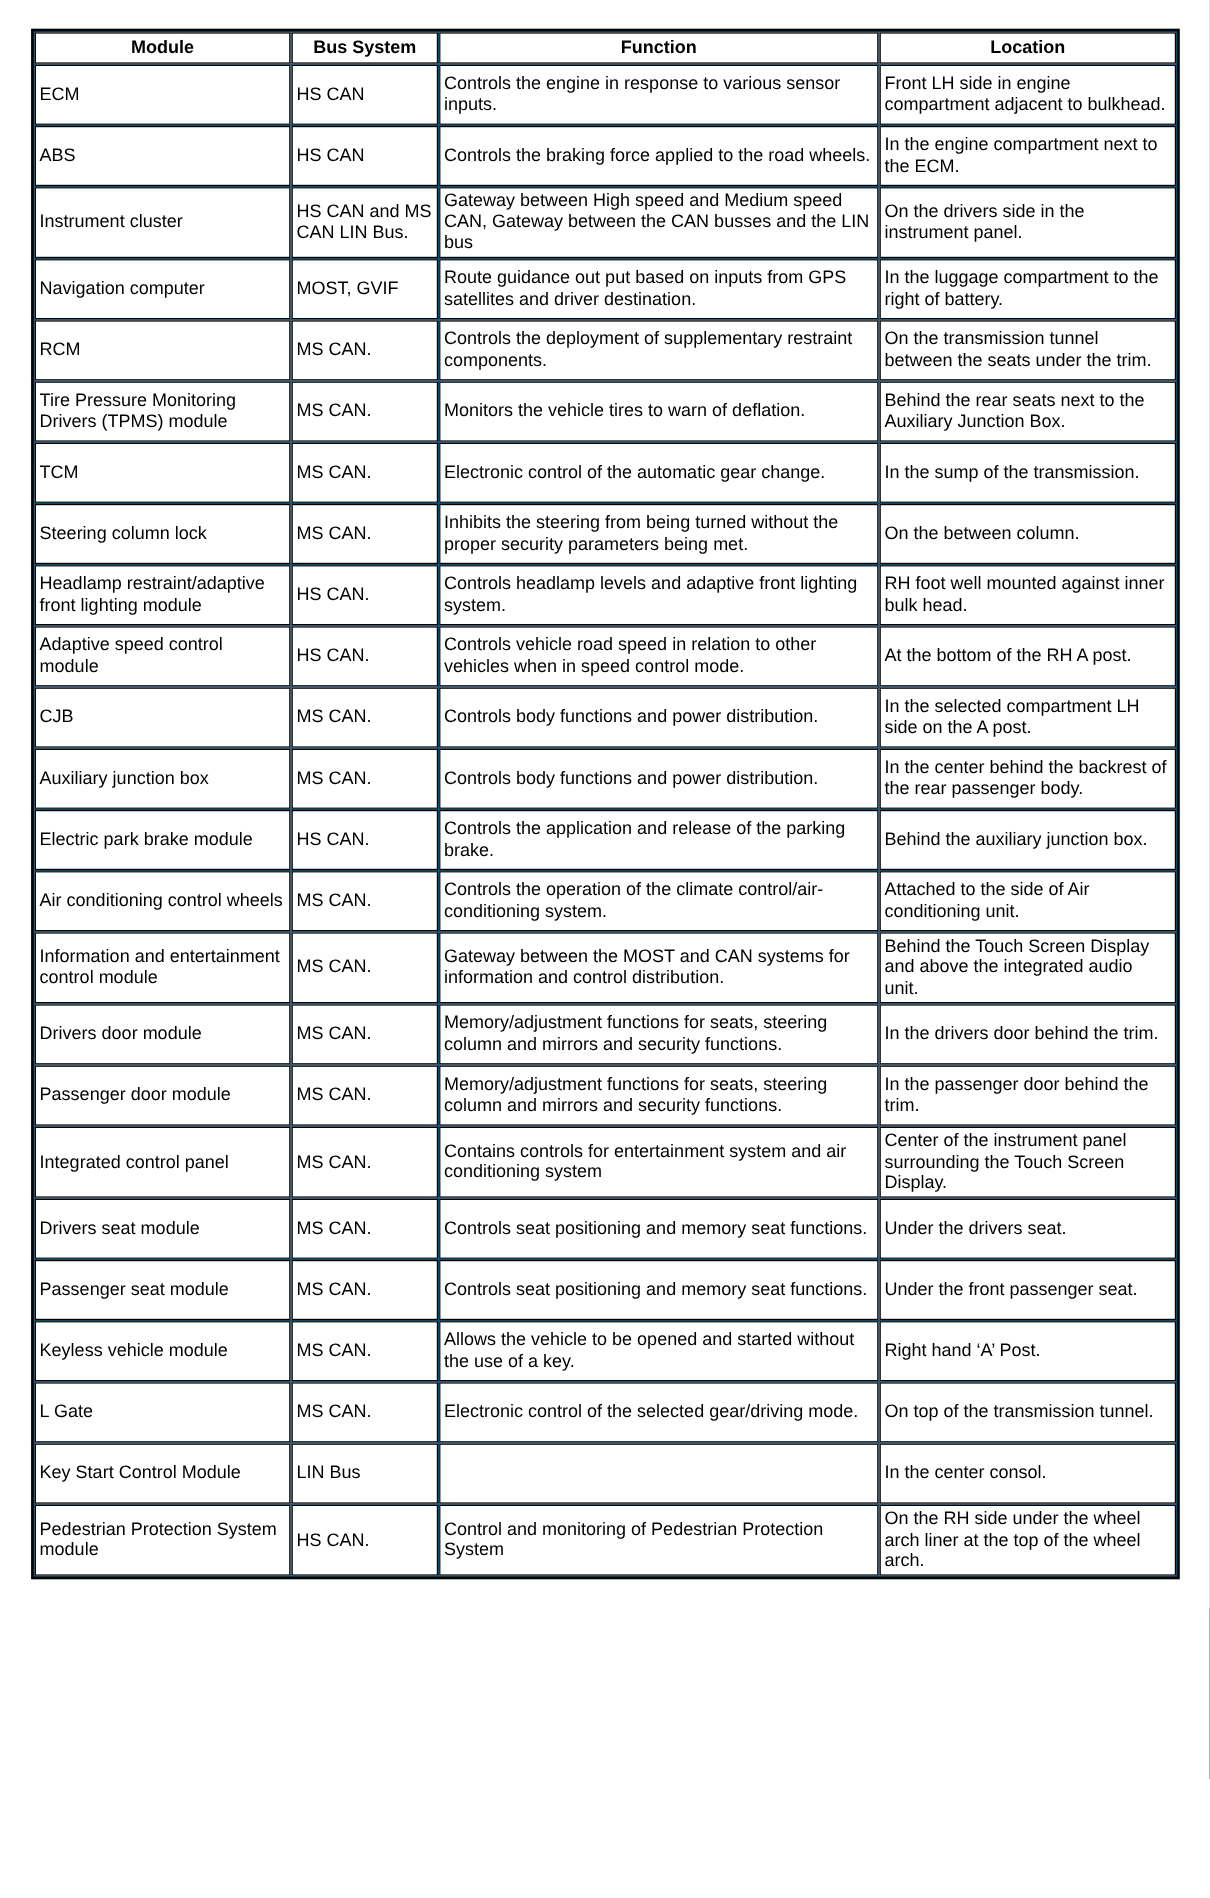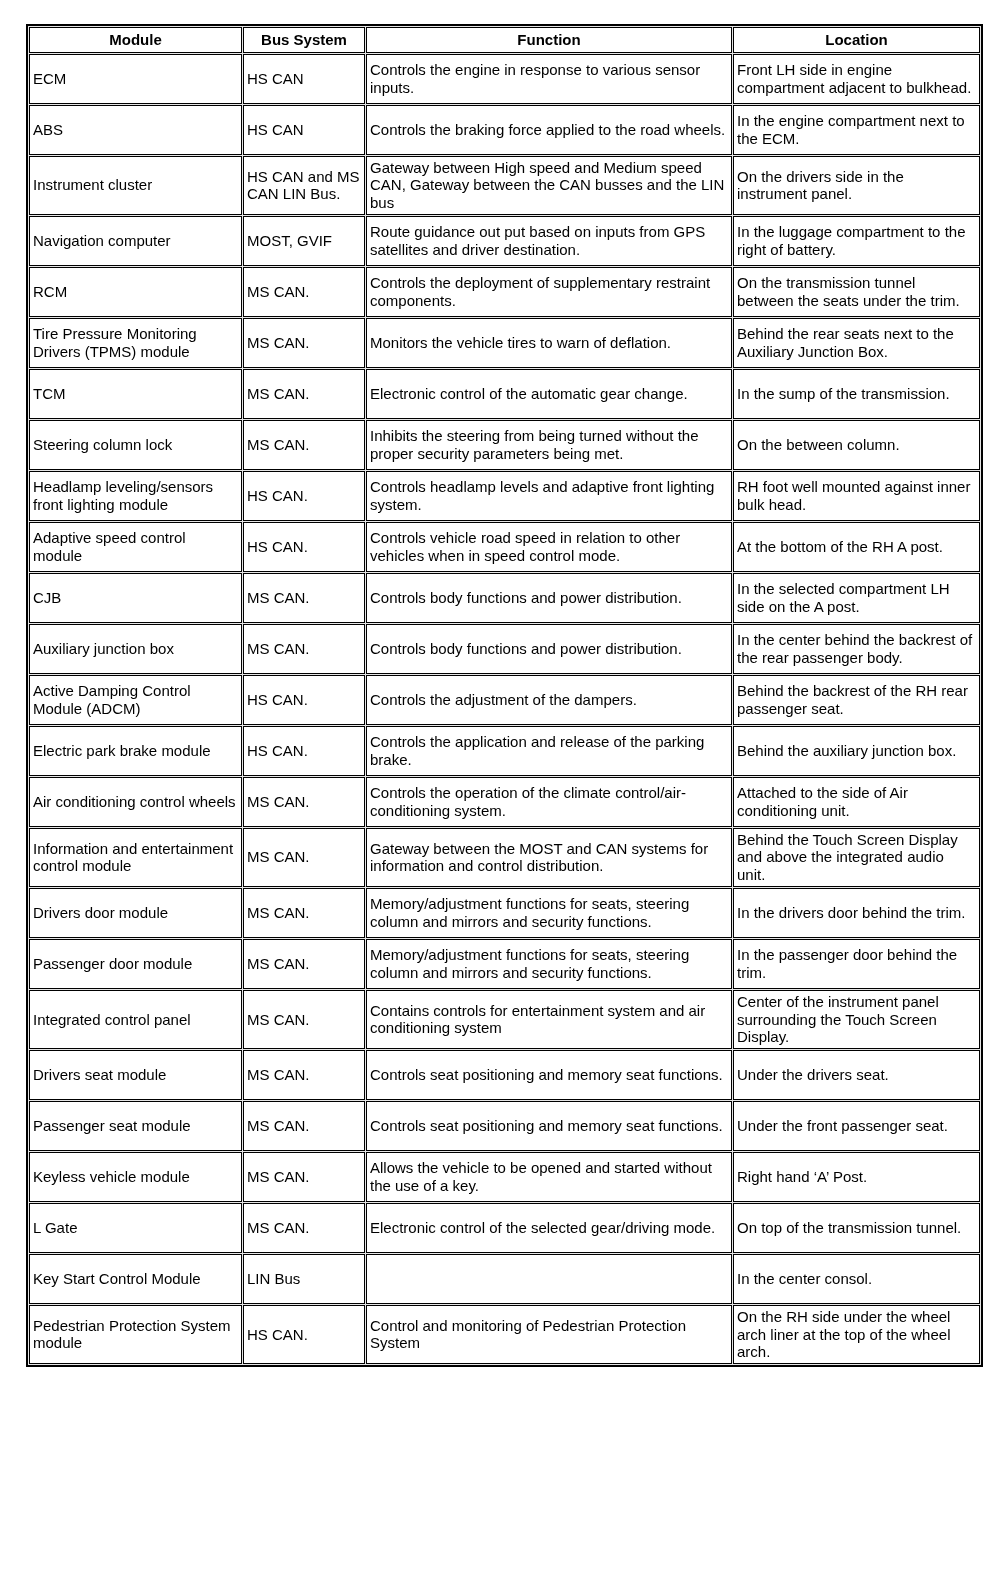--- a/index.html
+++ b/index.html
@@ -11,21 +11,21 @@
   }
   .page {
     width: 1008px;
     box-sizing: border-box;
     padding: 24px 26px;
   }
   table.modules {
     border-collapse: separate;
     border-spacing: 1px;
     border: 2px solid #000000;
-    background: #e5e5e5;
+    background: #0c4a6e;
     width: 956px;
     table-layout: fixed;
   }
   table.modules th,
   table.modules td {
     border: 1px solid #000000;
     padding: 2px 3px;
     font-size: 15px;
     line-height: 1.18;
     vertical-align: middle;
@@ -109,21 +109,21 @@
           <td>Electronic control of the automatic gear change.</td>
           <td>In the sump of the transmission.</td>
         </tr>
         <tr>
           <td>Steering column lock</td>
           <td>MS CAN.</td>
           <td>Inhibits the steering from being turned without the proper security parameters being met.</td>
           <td>On the between column.</td>
         </tr>
         <tr>
-          <td>Headlamp leveling/sensors front lighting module</td>
+          <td>Headlamp restraint/adaptive front lighting module</td>
           <td>HS CAN.</td>
           <td>Controls headlamp levels and adaptive front lighting system.</td>
           <td>RH foot well mounted against inner bulk head.</td>
         </tr>
         <tr>
           <td>Adaptive speed control module</td>
           <td>HS CAN.</td>
           <td>Controls vehicle road speed in relation to other vehicles when in speed control mode.</td>
           <td>At the bottom of the RH A post.</td>
         </tr>
@@ -131,26 +131,20 @@
           <td>CJB</td>
           <td>MS CAN.</td>
           <td>Controls body functions and power distribution.</td>
           <td>In the selected compartment LH side on the A post.</td>
         </tr>
         <tr>
           <td>Auxiliary junction box</td>
           <td>MS CAN.</td>
           <td>Controls body functions and power distribution.</td>
           <td>In the center behind the backrest of the rear passenger body.</td>
-        </tr>
-        <tr>
-          <td>Active Damping Control Module (ADCM)</td>
-          <td>HS CAN.</td>
-          <td>Controls the adjustment of the dampers.</td>
-          <td>Behind the backrest of the RH rear passenger seat.</td>
         </tr>
         <tr>
           <td>Electric park brake module</td>
           <td>HS CAN.</td>
           <td>Controls the application and release of the parking brake.</td>
           <td>Behind the auxiliary junction box.</td>
         </tr>
         <tr>
           <td>Air conditioning control wheels</td>
           <td>MS CAN.</td>

